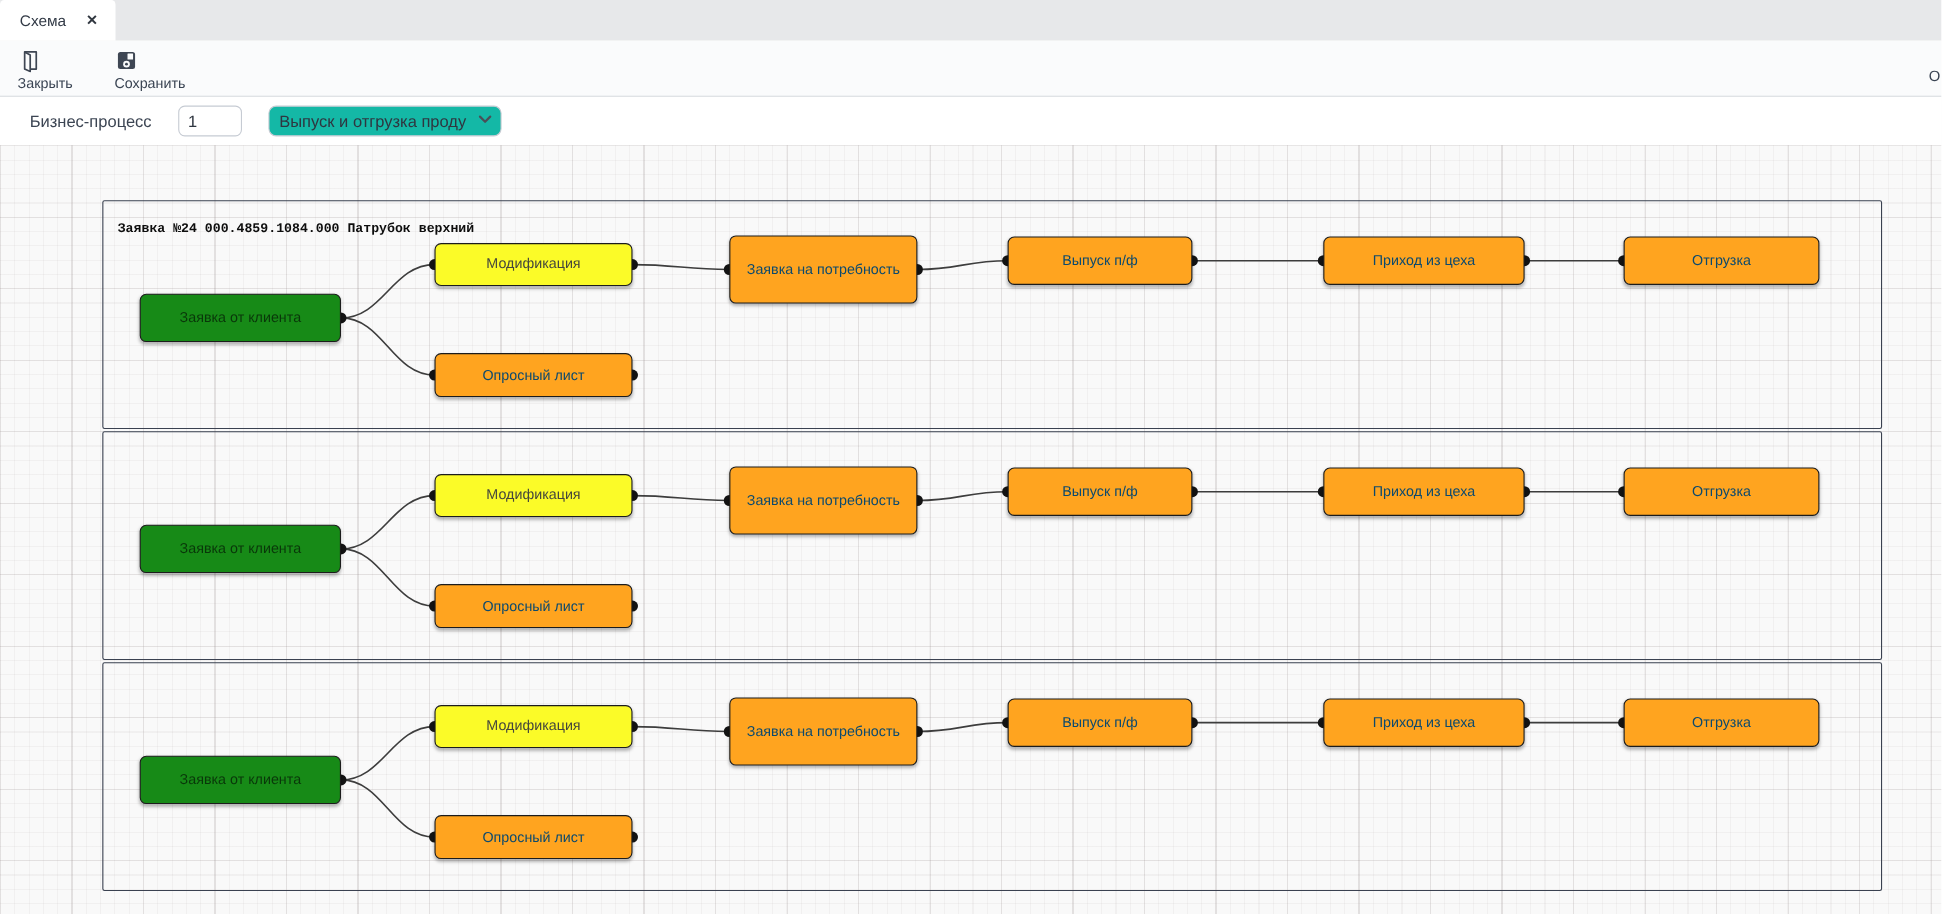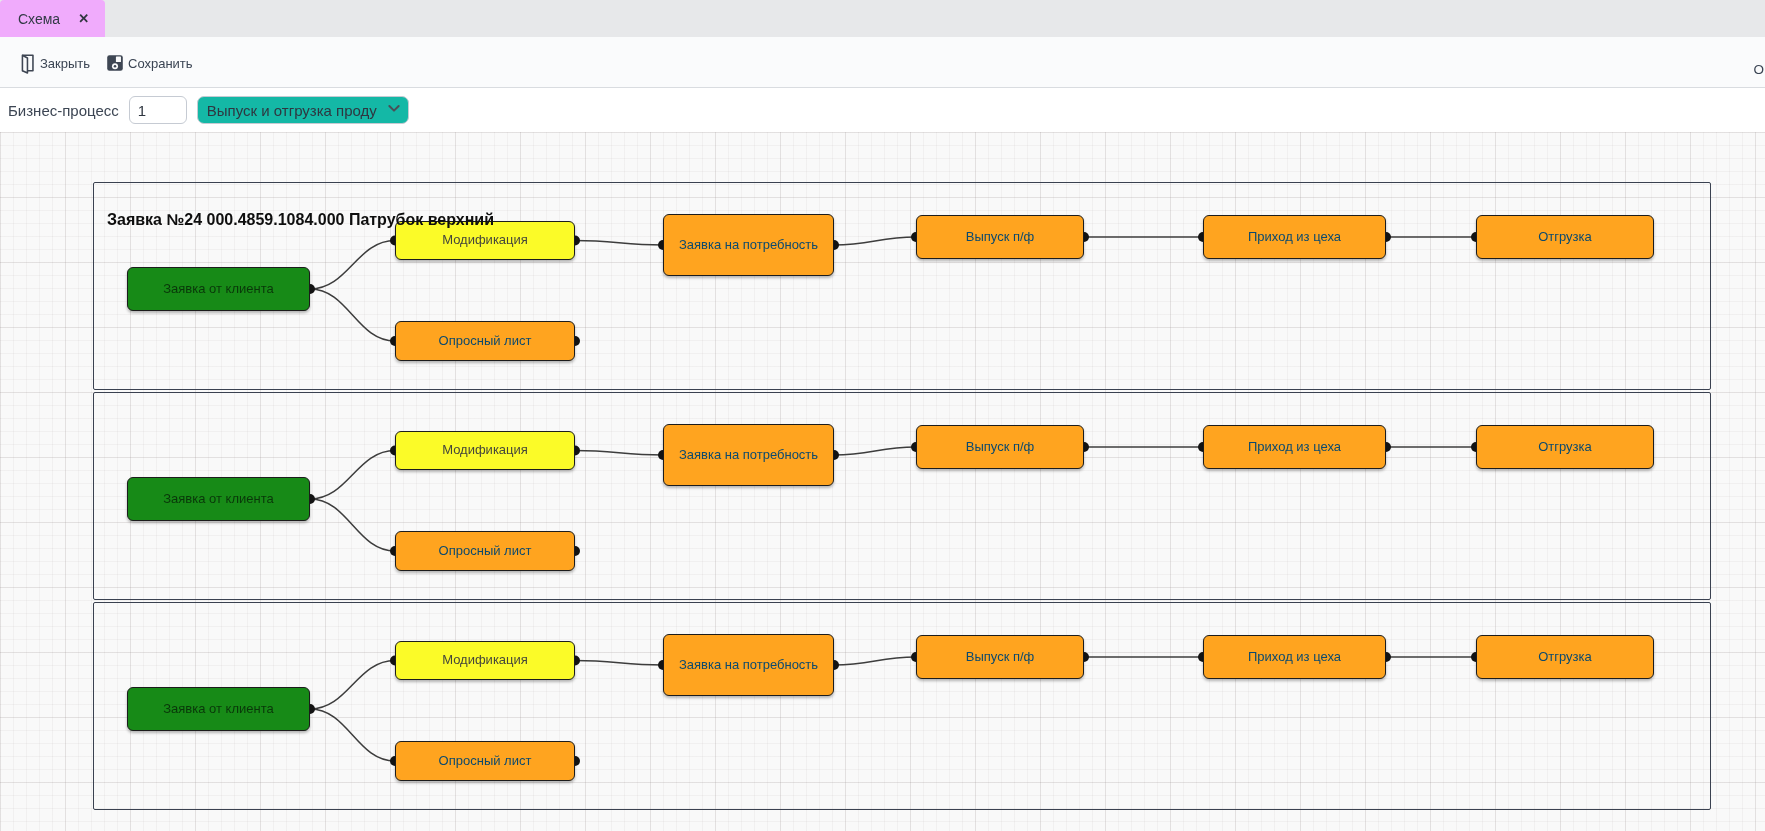--- a/index.html
+++ b/index.html
@@ -2,38 +2,38 @@
 <html><head>
 <meta charset="utf-8">
 <style>
   * { margin:0; padding:0; box-sizing:border-box; }
   html,body { width:1765px; height:831px; overflow:hidden;
               font-family:"Liberation Sans", sans-serif; background:#fff; }
 
   
   .tabbar { height:37px; background:#e7e8ea; display:flex; align-items:stretch; }
   .tab { display:flex; align-items:center; gap:18px; padding:0 16px 0 18px;
-         background:#f0abfc; border-radius:4px 4px 0 0; cursor:default; }
+         background:#ffffff; border-radius:4px 4px 0 0; cursor:default; }
   .tab-label { font-size:14px; color:#323a46; }
   .tab-close { font-size:13px; font-weight:bold; color:#30363f; cursor:pointer; line-height:1; }
 
   
   .toolbar { position:relative; height:51px; background:#fafbfc;
              border-bottom:1px solid #d9dce0; display:flex; align-items:center;
              padding-left:16px; gap:14px; }
-  .tool-btn { width:74px; display:flex; flex-direction:row; align-items:center;
+  .tool-btn { width:74px; display:flex; flex-direction:column; 
               gap:2px; cursor:pointer; padding-top:2px; }
   .tool-btn svg { display:block; }
   .tool-label { font-size:13px; color:#3a4453; white-space:nowrap; }
   .toolbar-overflow { position:absolute; right:1px; top:25px; font-size:13.5px;
                       color:#3a4453; }
 
   
   .formrow { height:44px; background:#fff; display:flex; align-items:center;
-             padding-left:8px; gap:10px; }
+             padding-left:8px; gap:24px;margin-left:19px; }
   .form-label { font-size:15px; color:#3c4553; }
   .num-input { width:58px; height:28px; border:1px solid #c6cbd3; border-radius:6px;
                font-size:15px; color:#2f3640; padding:0 8px;
                font-family:"Liberation Sans", sans-serif; }
   .combo { width:212px; height:28px; border:1px solid #c6cbd3; border-radius:7px;
            background:#14b8a6; display:flex; align-items:center; cursor:pointer;
            padding:0 6px 0 9px; }
   .combo-value { flex:1; font-size:15px; color:#2f3640; white-space:nowrap;
                  overflow:hidden; }
   .combo svg { flex:none; }
@@ -42,23 +42,23 @@
   .canvas { position:relative; height:699px; background-color:#f9f9f9;
             background-image:
               repeating-linear-gradient(to right,  rgba(150,140,140,0.16) 0 1px, transparent 1px 65px),
               repeating-linear-gradient(to bottom, rgba(150,140,140,0.16) 0 1px, transparent 1px 65px),
               repeating-linear-gradient(to right,  rgba(170,160,160,0.10) 0 1px, transparent 1px 13px),
               repeating-linear-gradient(to bottom, rgba(170,160,160,0.10) 0 1px, transparent 1px 13px);
             overflow:hidden; }
 
   .group { position:absolute; left:93px; width:1618px; height:208px;
            border:1.5px solid #3a4150; border-radius:2px; background:transparent; }
-  .group-title { position:absolute; left:13px; top:28px; font-size:16px;
+  .group-title { position:absolute; left:13px; top:18px; font-size:12px;
                  font-weight:bold; color:#0e0e0e; white-space:nowrap; z-index:5;
-                 pointer-events:none; }
+                 pointer-events:none;font-family:Liberation Mono, monospace; }
   .group svg.wires { position:absolute; left:0; top:0; z-index:1; overflow:visible; }
 
   .node { position:absolute; z-index:3; display:flex; align-items:center;
           justify-content:center; text-align:center; border:1px solid #1c1c1c;
           border-radius:6px; font-size:13px; line-height:1.25; cursor:pointer;
           box-shadow:0 2px 3px rgba(0,0,0,0.28); padding:2px 8px; }
   .node.green  { background:#178a17; color:rgba(0,0,0,0.60); }
   .node.yellow { background:#fbfb28; color:#45463c; }
   .node.orange { background:#ffa41f; color:#0c4a6e; }
 </style>

